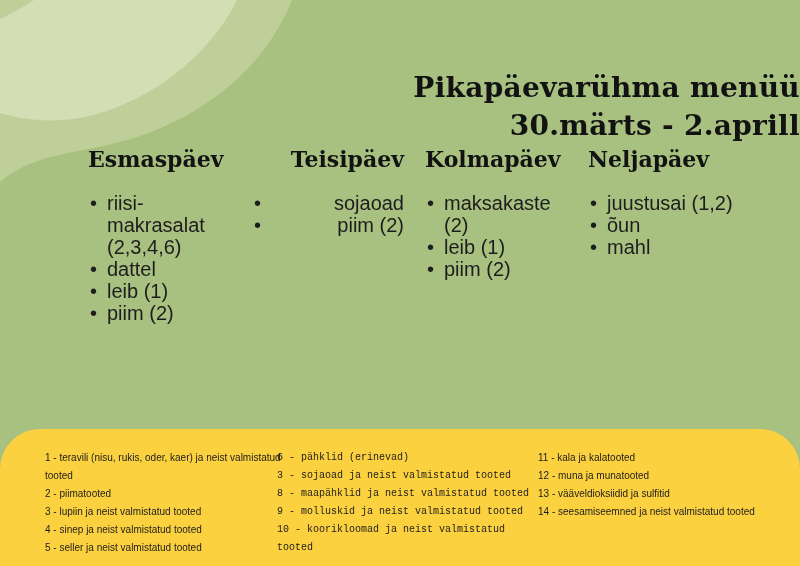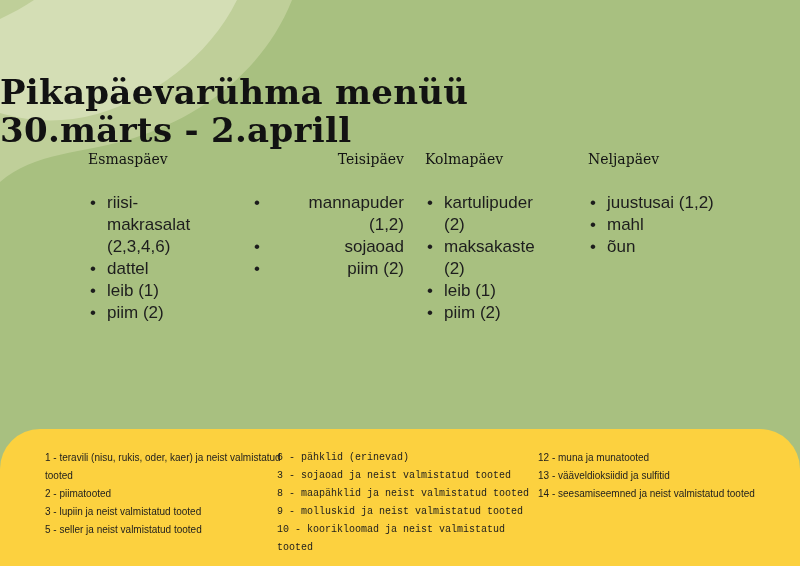--- a/index.html
+++ b/index.html
@@ -11,40 +11,40 @@
     background: var(--background, #a8c080);
     font-family: "Liberation Sans", sans-serif;
     color: var(--text, #1d1d1d);
   }
   .waves { position:absolute; top:0; left:0; display:block; }
   .wave-mid   { fill: var(--wave_mid, #bfcf99); }
   .wave-light { fill: var(--wave_light, #d4deb5); }
 
   .title {
     position:absolute; top:50px; left:0; width:100%;
-    text-align:left;
+    text-align:right;
     font-family:"DejaVu Serif", serif;
     font-weight:bold;
-    font-size:34px; line-height:38px;
+    font-size:28px; line-height:38px;
     color: var(--heading, #121212);
     letter-spacing:0.3px;
   }
 
   .day-col { position:absolute; top:146px; }
   .day-col h2 {
     margin:0;
     font-family:"DejaVu Serif", serif;
-    font-weight:normal;
-    font-size:14px; line-height:26px;
+    font-weight:bold;
+    font-size:22px; line-height:26px;
     color: var(--heading, #121212);
   }
   .day-col ul {
     margin:20px 0 0 0; padding:0;
     list-style:none;
-    font-size:17px; line-height:22px;
+    font-size:20px; line-height:22px;
   }
   .day-col li { position:relative; padding-left:19px; }
   .day-col li::before { content:"\2022"; position:absolute; left:2px; }
 
   #day-mon { left:88px;  width:100px; }
   #day-tue { left:252px; width:152px;text-align:right; }
   #day-wed { left:425px; width:100px; }
   #day-thu { left:588px; width:152px; }
 
   .footer {
@@ -83,64 +83,64 @@
         <li>dattel</li>
         <li>leib (1)</li>
         <li>piim (2)</li>
       </ul>
   </section>
 
   <section class="day-col" id="day-tue">
     <h2>Teisipäev</h2>
     <ul>
 
-    <li>mannapuder (1,2)</li>
         <li>sojaoad</li>
         <li>piim (2)</li>
       </ul>
   </section>
 
   <section class="day-col" id="day-wed">
     <h2>Kolmapäev</h2>
     <ul>
 
-    <li>kartulipuder (2)</li>
         <li>maksakaste (2)</li>
         <li>leib (1)</li>
         <li>piim (2)</li>
       </ul>
   </section>
 
   <section class="day-col" id="day-thu">
     <h2>Neljapäev</h2>
     <ul>
 
     <li>juustusai (1,2)</li>
+        <li>õun</li>
         <li>mahl</li>
-        <li>õun</li>
       </ul>
   </section>
 
   <footer class="footer">
     <div class="legend-col" id="legend-1">
 
     <div>1 - teravili (nisu, rukis, oder, kaer) ja neist valmistatud tooted</div>
         <div>2 - piimatooted</div>
         <div>3 - lupiin ja neist valmistatud tooted</div>
+        <div>4 - sinep ja neist valmistatud tooted</div>
         <div>5 - seller ja neist valmistatud tooted</div>
       </div>
     <div class="legend-col" id="legend-2">
 
     <div>6 - pähklid (erinevad)</div>
         <div>3 - sojaoad ja neist valmistatud tooted</div>
         <div>8 - maapähklid ja neist valmistatud tooted</div>
         <div>9 - molluskid ja neist valmistatud tooted</div>
         <div>10 - koorikloomad ja neist valmistatud tooted</div>
       </div>
     <div class="legend-col" id="legend-3">
 
+    <div>11 - kala ja kalatooted</div>
         <div>12 - muna ja munatooted</div>
         <div>13 - vääveldioksiidid ja sulfitid</div>
         <div>14 - seesamiseemned ja neist valmistatud tooted</div>
       </div>
   </footer>
 
 </div>
 
 </body></html>

